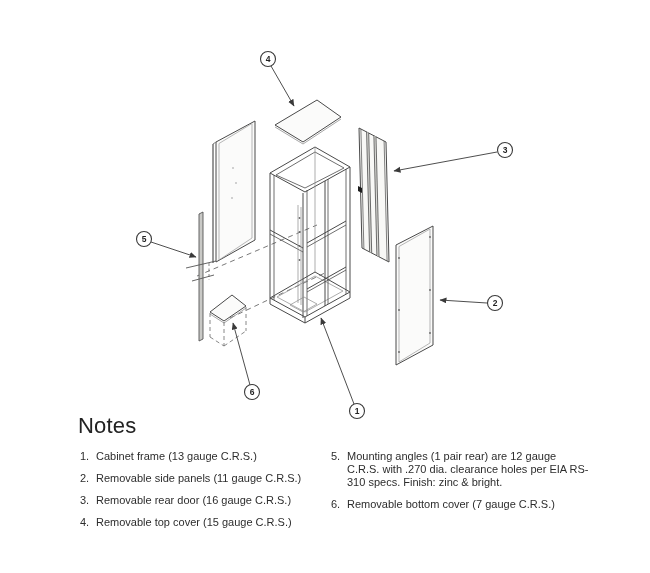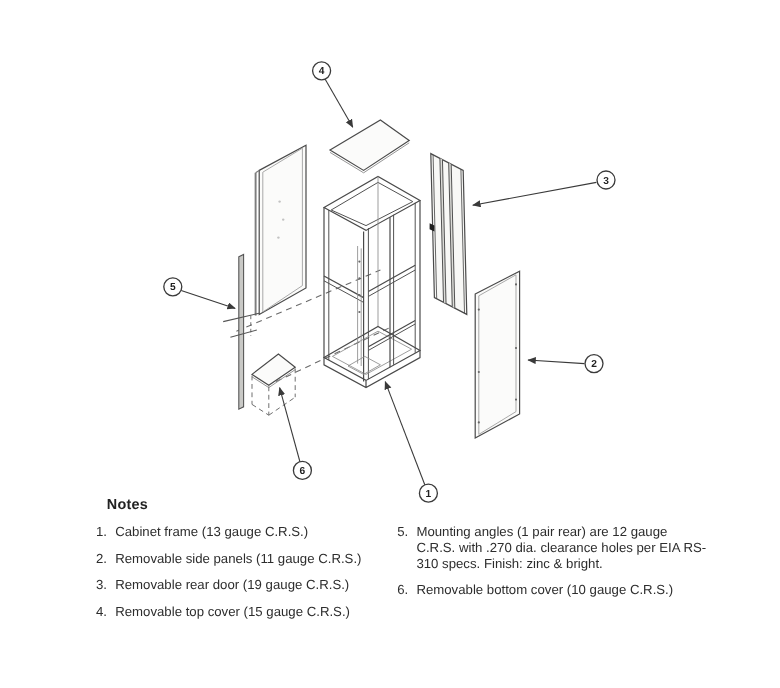--- a/index.html
+++ b/index.html
@@ -1,21 +1,21 @@
 <!DOCTYPE html>
 <html><head>
 <meta charset="utf-8">
 <title>Cabinet Exploded View</title>
 <style>
   html,body{margin:0;padding:0;background:#ffffff;}
   #page{position:relative;width:650px;height:573px;background:#ffffff;overflow:hidden;
         font-family:"Liberation Sans", sans-serif;color:#2d2d2d;}
   #diagram{position:absolute;left:0;top:0;}
   .notes{position:absolute;left:78px;top:413px;width:545px;}
-  .notes h2{margin:0 0 11px 11px;font-size:12px;font-weight:bold;color:#222;letter-spacing:.2px;}
+  .notes h2{margin:0 0 11px 0;font-size:22px;font-weight:normal;color:#222;letter-spacing:.2px;}
   .cols{display:flex;margin-left:2px;}
   .col-left{width:251px;flex:none;}
   .col-right{width:260px;flex:none;}
   .note-item{display:flex;margin-bottom:9px;font-size:11px;line-height:13px;color:#2d2d2d;}
   .note-item .num{width:16px;flex:none;}
   .note-item .txt{flex:1;}
   svg line, svg path, svg polygon, svg polyline, svg circle{vector-effect:non-scaling-stroke;}
 </style>
 </head>
 <body>
@@ -171,33 +171,33 @@
         <div class="note-item">
           <span class="num">1.</span>
           <span class="txt">Cabinet frame (13 gauge C.R.S.)</span>
         </div>
         <div class="note-item">
           <span class="num">2.</span>
           <span class="txt">Removable side panels (11 gauge C.R.S.)</span>
         </div>
         <div class="note-item">
           <span class="num">3.</span>
-          <span class="txt">Removable rear door (19 gauge C.R.S.)</span>
+          <span class="txt">Removable rear door (16 gauge C.R.S.)</span>
         </div>
         <div class="note-item">
           <span class="num">4.</span>
           <span class="txt">Removable top cover (15 gauge C.R.S.)</span>
         </div>
       </div>
       <div class="col-right">
         <div class="note-item">
           <span class="num">5.</span>
           <span class="txt">Mounting angles (1 pair rear) are 12 gauge C.R.S. with .270 dia. clearance holes per EIA RS-310 specs. Finish: zinc &amp; bright.</span>
         </div>
         <div class="note-item">
           <span class="num">6.</span>
-          <span class="txt">Removable bottom cover (10 gauge C.R.S.)</span>
+          <span class="txt">Removable bottom cover (7 gauge C.R.S.)</span>
         </div>
       </div>
     </div>
   </div>
 
 </div>
 
 </body></html>

